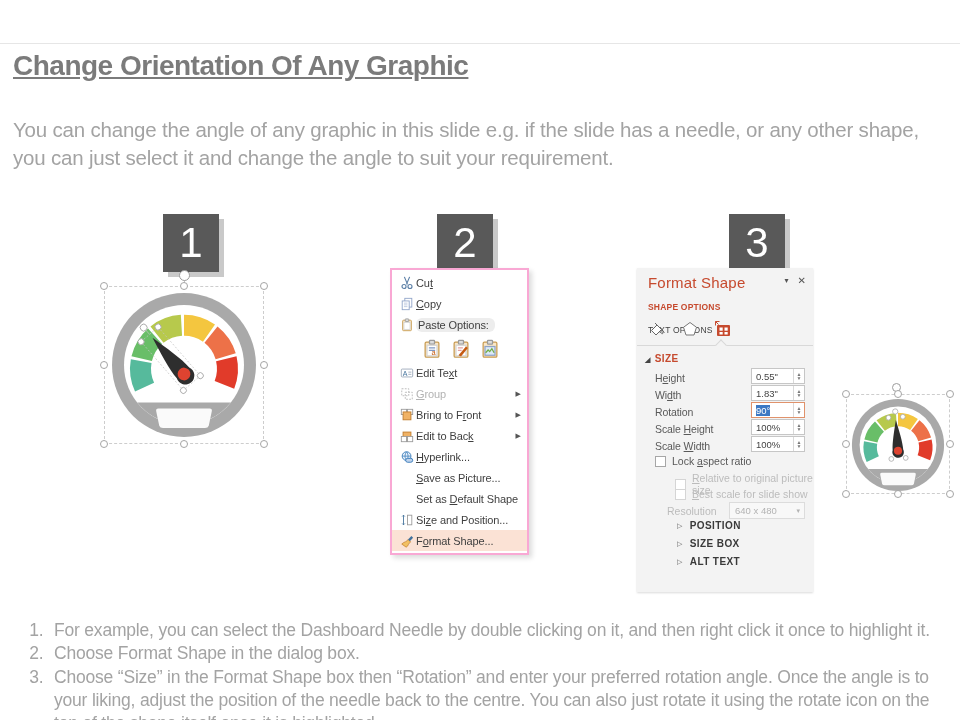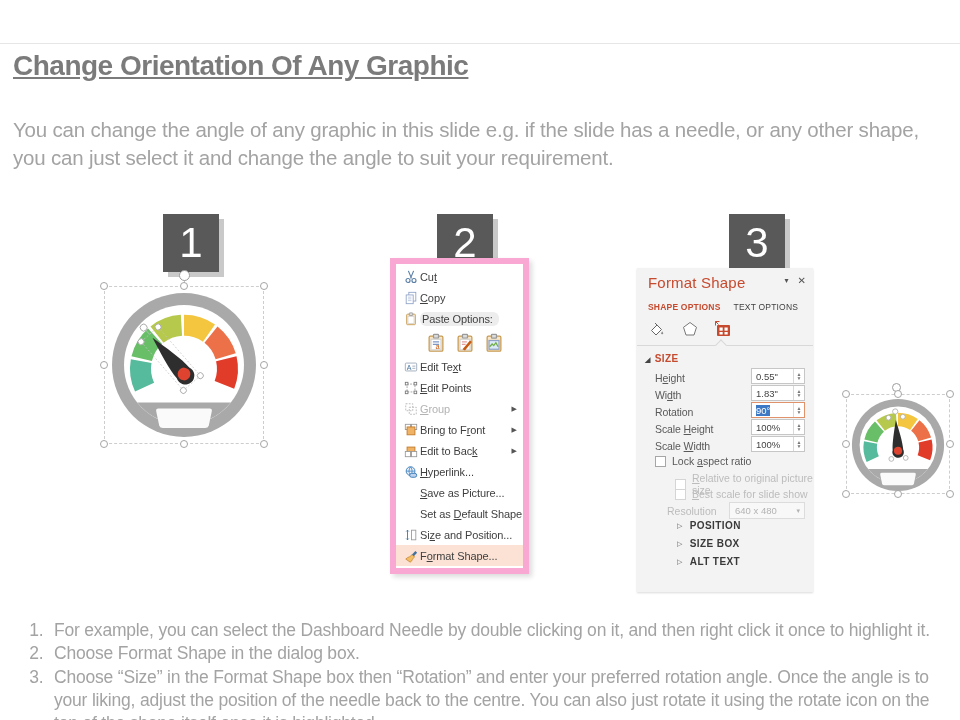--- a/index.html
+++ b/index.html
@@ -25,40 +25,40 @@
   
   .sel-box{position:absolute;border:1px dashed #cdcdcd;}
   .handle{position:absolute;width:8px;height:8px;border-radius:50%;background:#fff;border:1px solid #a5a5a5;}
   .rot-handle{position:absolute;width:11px;height:11px;border-radius:50%;background:#fff;border:1.4px solid #9c9c9c;}
   .rot-stem{position:absolute;width:1px;background:#c4c4c4;}
 
   
   .gauge-svg{position:absolute;}
 
   
-  #context-menu{position:absolute;left:390px;top:214px;width:139px;background:#fff;
-    border:6px solid #f9a8d4;box-shadow:3px 3px 5px rgba(0,0,0,.14);padding:2px 0;}
+  #context-menu{position:absolute;left:390px;top:224px;width:139px;background:#fff;
+    border:2px solid #f9a8d4;box-shadow:3px 3px 5px rgba(0,0,0,.14);padding:2px 0;}
   .menu-item{height:21px;display:flex;align-items:center;padding:0 4px 0 5px;font-size:11px;color:#3f3f3f;cursor:default;}
   .menu-item .mi-icon{width:19px;height:16px;display:flex;align-items:center;justify-content:center;flex:0 0 19px;}
   .menu-item .mi-label{white-space:nowrap;letter-spacing:-.1px;}
   .menu-item u{text-decoration:underline;}
   .menu-item .mi-arrow{margin-left:auto;font-size:7px;color:#555;padding-right:2px;}
   .menu-item.disabled .mi-label{color:#b3b3b3;}
   .menu-item.highlighted{background:var(--color-menu_highlight);}
   .paste-label-bg{background:#ededed;border-radius:6px;padding:1px 6px 1px 2px;}
   .paste-row{height:27px;display:flex;align-items:center;gap:7px;padding-left:29px;}
   .paste-btn{width:22px;height:22px;display:flex;align-items:center;justify-content:center;border:1px solid transparent;}
   .mi-svg{display:block;}
 
   
   #format-panel{position:absolute;left:637px;top:224px;width:176px;height:324px;background:#F3F3F3;
     box-shadow:0 1px 2px rgba(0,0,0,.15);}
   .fp-title{position:absolute;left:11px;top:6px;font-size:15px;color:var(--color-accent);letter-spacing:.2px;}
   .fp-topicons{position:absolute;right:7px;top:7px;font-size:10px;color:#555;display:flex;gap:9px;align-items:center;}
-  .fp-tabs{position:absolute;left:11px;top:34px;display:flex;gap:13px;font-size:8.5px;}
+  .fp-tabs{position:absolute;left:11px;top:34px;display:flex;gap:13px;font-size:8.5px;flex-direction:column;}
   .fp-tab{color:#3f3f3f;letter-spacing:.2px;}
   .fp-tab.active{color:var(--color-accent);font-weight:bold;}
   .fp-iconrow{position:absolute;left:11px;top:52px;display:flex;gap:15px;}
   .fp-divider{position:absolute;left:0;top:77px;width:100%;border-top:1px solid #d8d8d8;}
   .fp-notch{position:absolute;left:80px;top:73px;width:8px;height:8px;background:#F3F3F3;
     border-left:1px solid #d8d8d8;border-top:1px solid #d8d8d8;transform:rotate(45deg);}
   .fp-size-header{position:absolute;left:8px;top:85px;font-size:10px;font-weight:bold;color:var(--color-accent);letter-spacing:.4px;}
   .fp-size-header .tri{font-size:7px;color:#444;margin-right:4px;}
   .fp-row{position:absolute;left:18px;right:8px;height:16px;display:flex;align-items:flex-end;font-size:10.5px;color:#595959;}
   .fp-row .lbl{white-space:nowrap;letter-spacing:-.1px;}
@@ -210,32 +210,20 @@
       <span class="mi-icon">
         <svg class="mi-svg" width="14" height="14" viewBox="0 0 16 16">
             <rect x="1.5" y="3.5" width="13" height="9" rx="1" fill="#fff" stroke="#9AA7B8"></rect>
             <text x="3" y="11" font-size="8" fill="#41719C" font-family="Liberation Sans,sans-serif">A</text>
             <path d="M9.5 7h3.5 M9.5 9.5h3.5" stroke="#9AA7B8"></path>
           </svg>
       </span>
       <span class="mi-label"><span>Edit Te</span><u>x</u><span>t</span></span>
     </div>
 
-    <div class="menu-item">
-      <span class="mi-icon">
-        <svg class="mi-svg" width="14" height="14" viewBox="0 0 16 16">
-            <rect x="3.5" y="3.5" width="9" height="9" fill="none" stroke="#9a9a9a" stroke-dasharray="2 1.5"></rect>
-            <rect x="1.5" y="1.5" width="3" height="3" fill="#fff" stroke="#777"></rect>
-            <rect x="11.5" y="1.5" width="3" height="3" fill="#fff" stroke="#777"></rect>
-            <rect x="1.5" y="11.5" width="3" height="3" fill="#fff" stroke="#777"></rect>
-            <rect x="11.5" y="11.5" width="3" height="3" fill="#fff" stroke="#777"></rect>
-          </svg>
-      </span>
-      <span class="mi-label"><span></span><u>E</u><span>dit Points</span></span>
-    </div>
 
     <div class="menu-item disabled">
       <span class="mi-icon">
         <svg class="mi-svg" width="14" height="14" viewBox="0 0 16 16">
             <rect x="2" y="2" width="8" height="8" fill="none" stroke="#b5b5b5" stroke-dasharray="2 1.5"></rect>
             <rect x="6" y="6" width="8" height="8" fill="none" stroke="#b5b5b5" stroke-dasharray="2 1.5"></rect>
           </svg>
       </span>
       <span class="mi-label"><span></span><u>G</u><span>roup</span></span>
       <span class="mi-arrow">▶</span>

